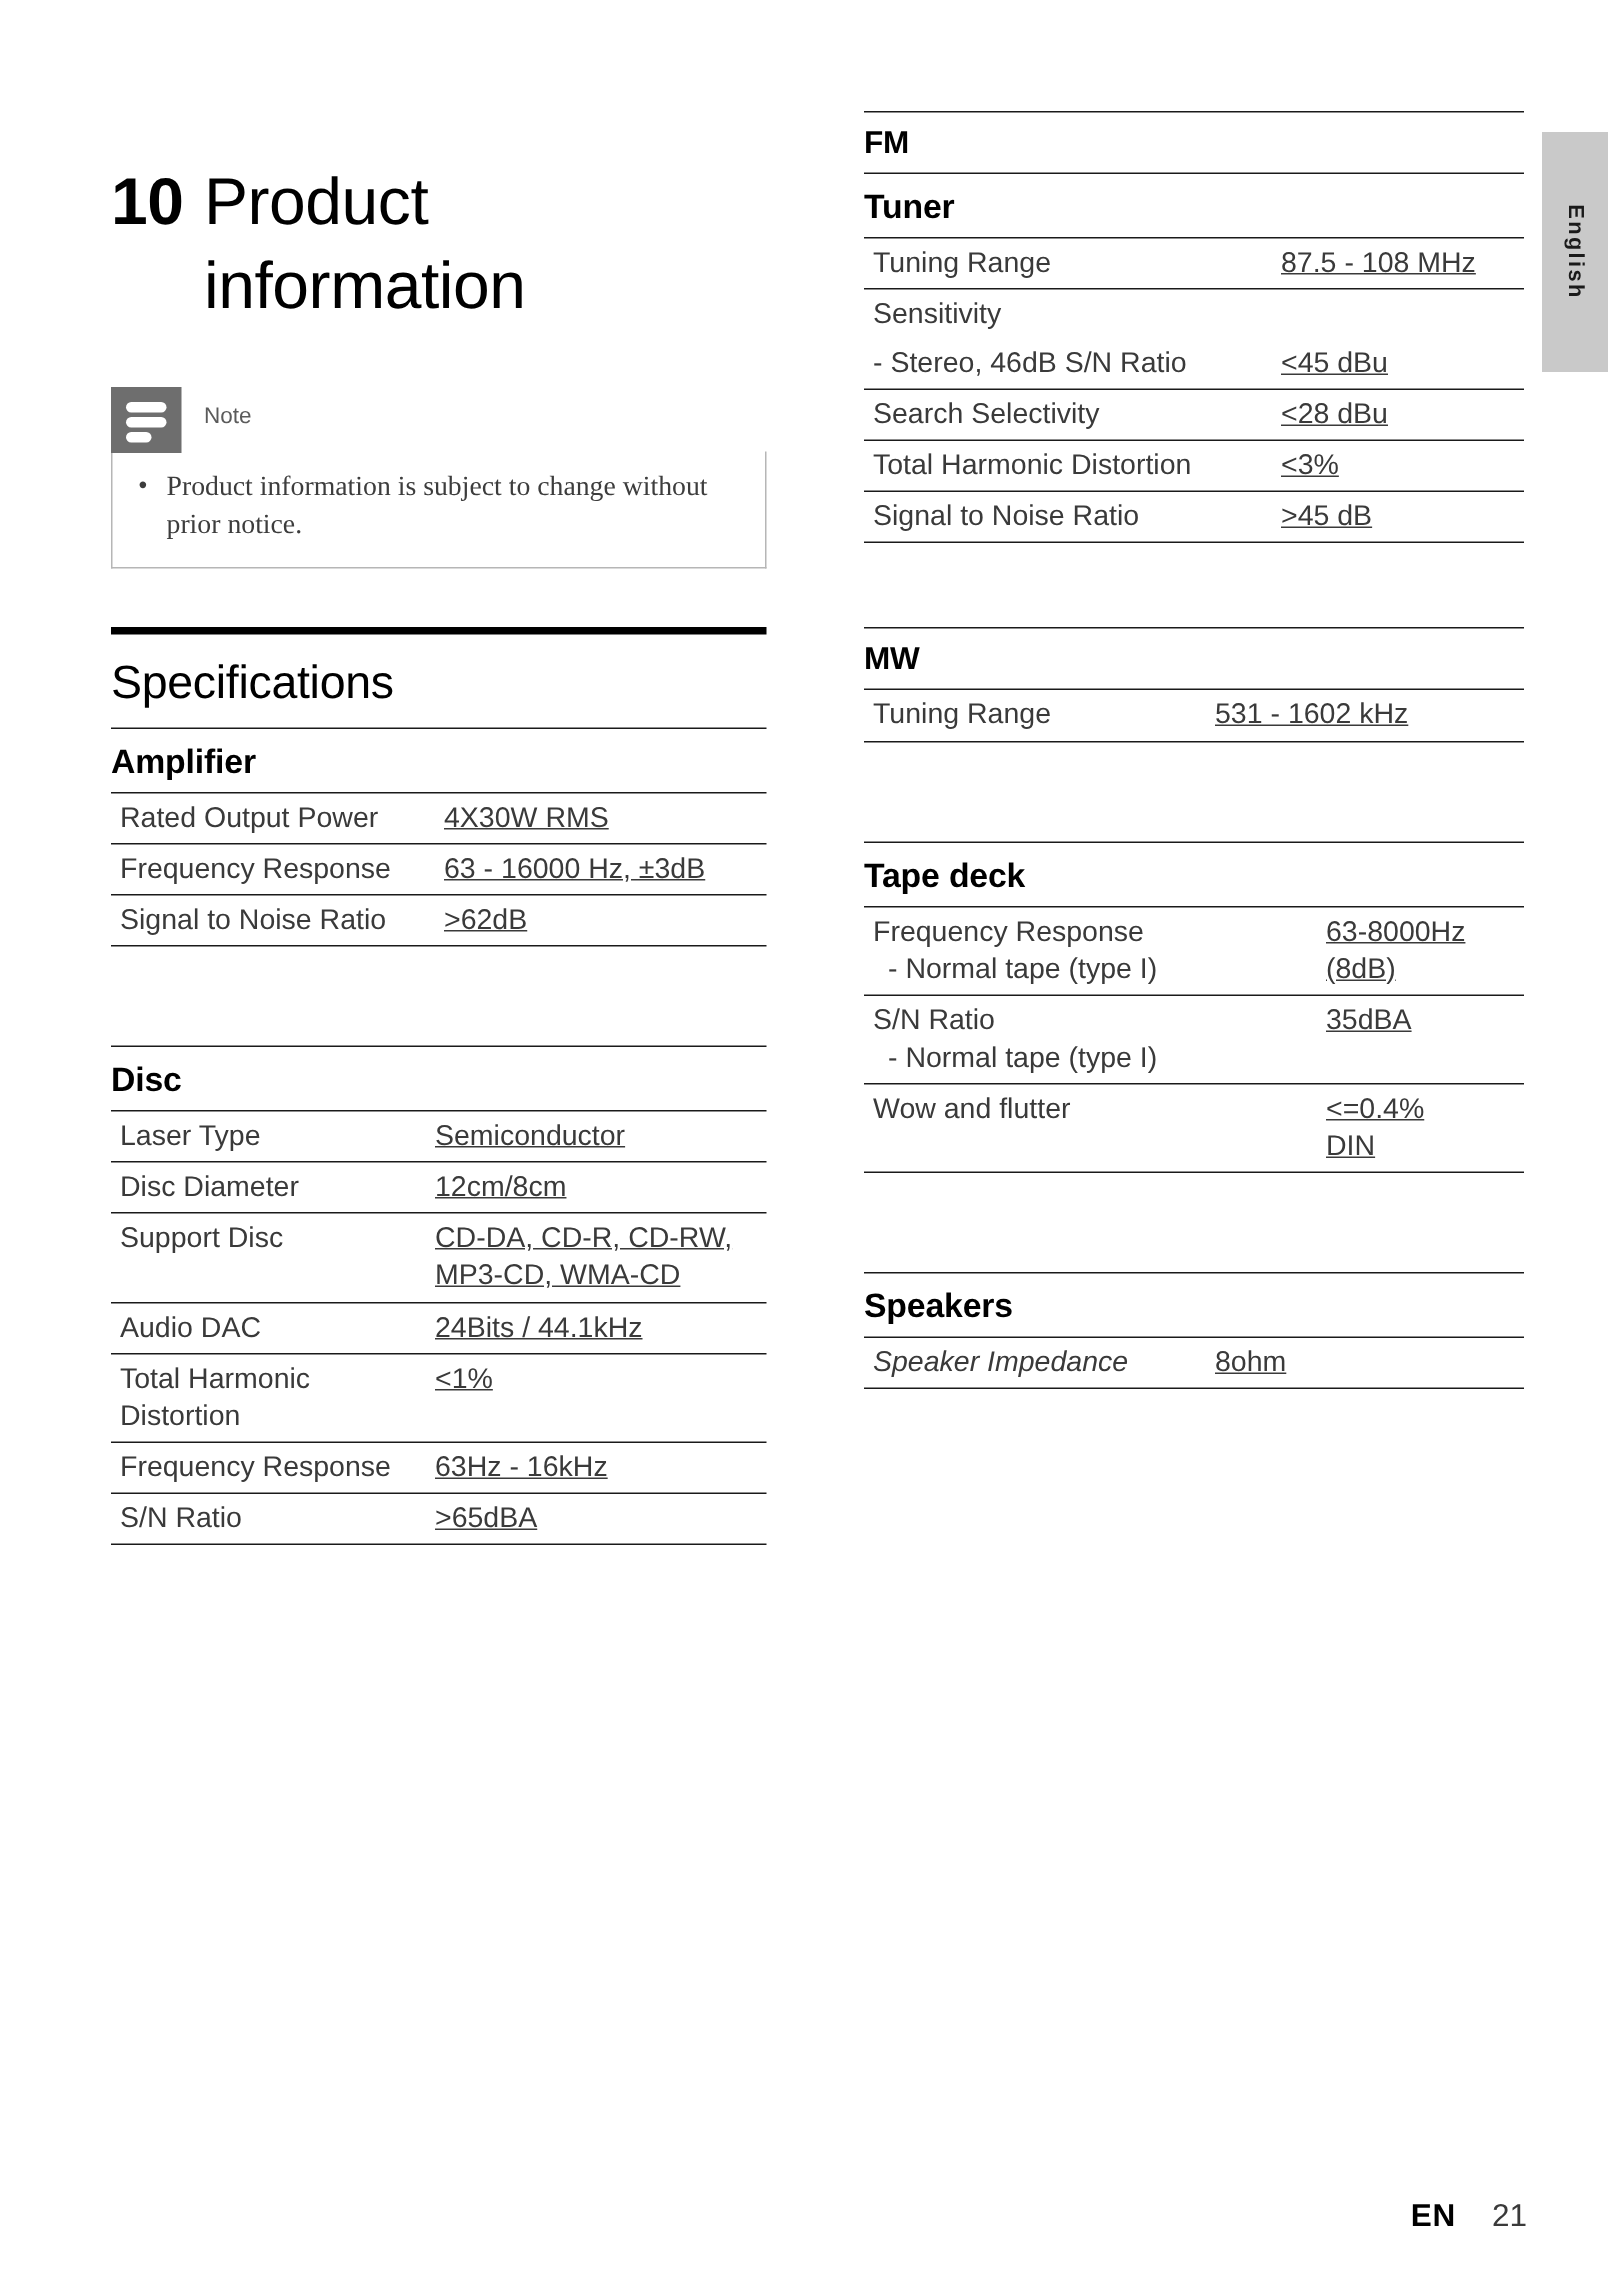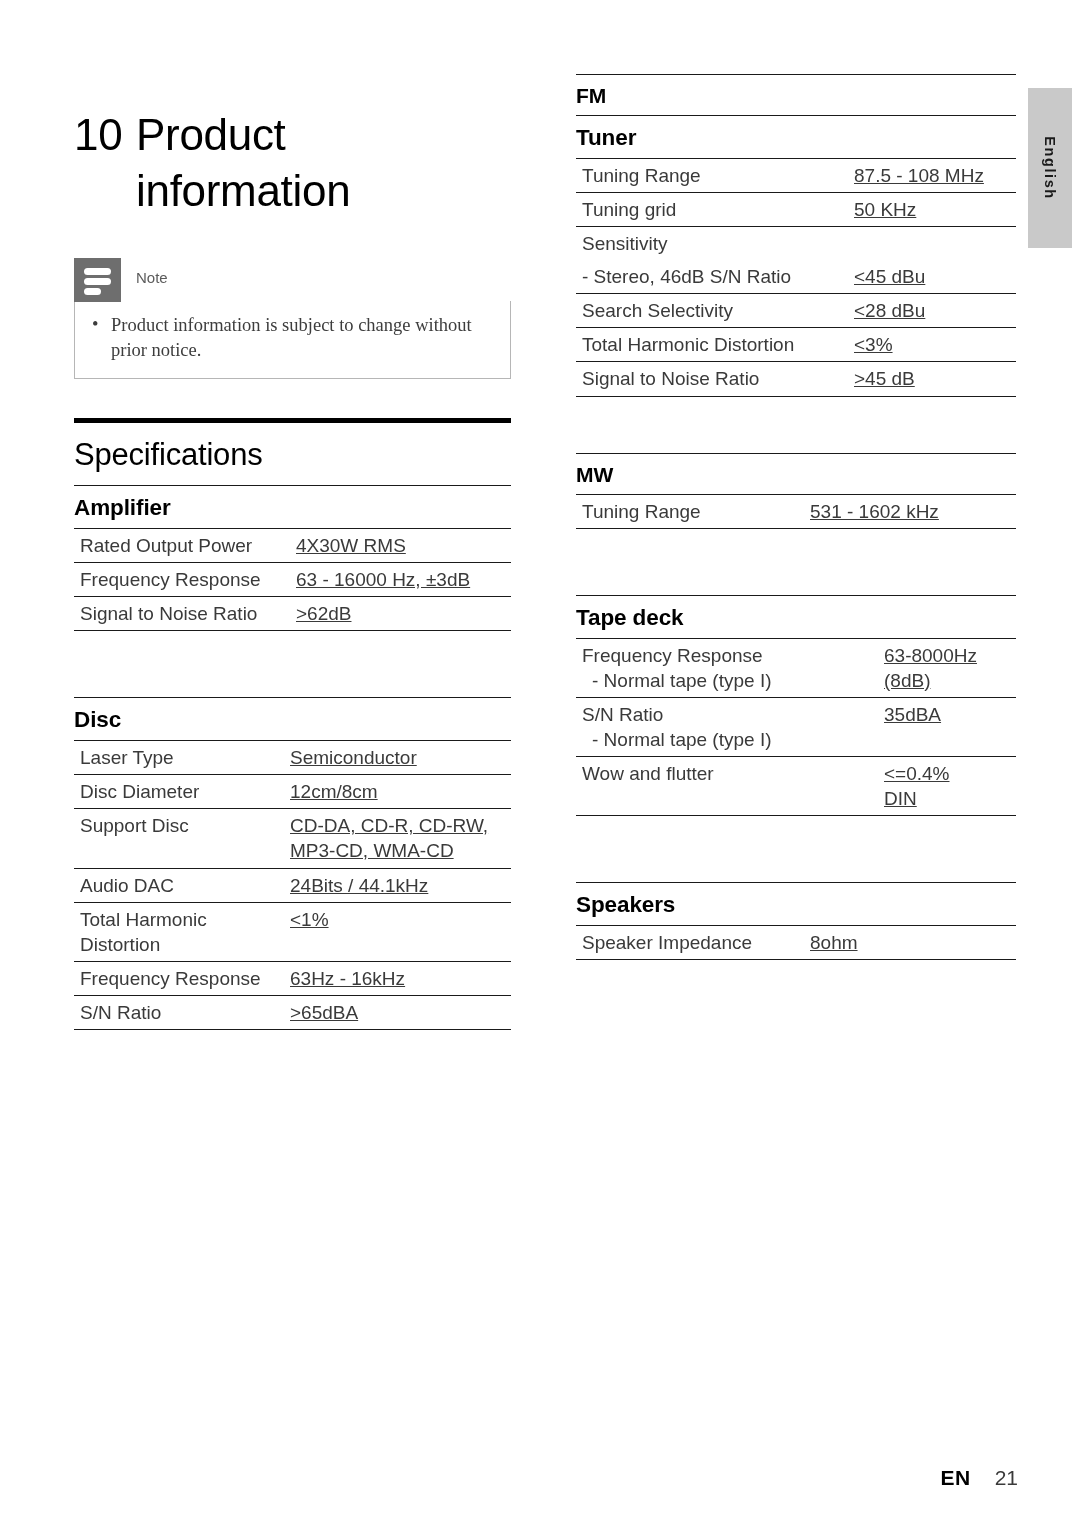--- a/index.html
+++ b/index.html
@@ -56,20 +56,21 @@
     width: 440px;
     font-size: 44px;
     line-height: 1.26;
     font-weight: normal;
     color: #000;
     letter-spacing: -0.3px;
   }
   .chapter .num {
     display: inline-block;
     width: 62px;
+    font-weight: bold;
   }
   .chapter .ttl {
     display: inline-block;
     vertical-align: top;
     width: 360px;
   }
 
   
   .note {
     position: absolute;
@@ -189,21 +190,21 @@
   }
   table.spec td.k { }
   table.spec td.v { padding-left: 4px; text-decoration: underline; }
 
   
   .w-amp  td.k { width: 212px; }
   .w-disc td.k { width: 206px; }
   .w-fm   td.k { width: 268px; }
   .w-mw   td.k { width: 224px; }
   .w-tape td.k { width: 298px; }
-  .w-spk  td.k { width: 224px; }
+  .w-spk  td.k { width: 224px; font-style: italic; }
   .gap-md { height: 56px; }
   .gap-lg { height: 66px; }
 
   .sub-line { display: block; }
   .indent { padding-left: 10px; }
 
   
   .footer {
     position: absolute;
     right: 62px;
@@ -327,24 +328,20 @@
       </div>
 
       <div class="sec-head">
         <span class="sec-title">Tuner</span>
       </div>
       <table class="spec w-fm">
         <tbody>
             <tr>
           <td class="k">Tuning Range</td>
           <td class="v">87.5 - 108 MHz</td>
-        </tr>
-        <tr>
-          <td class="k">Tuning grid</td>
-          <td class="v">50 KHz</td>
         </tr>
         <tr>
           <td class="k">Sensitivity</td>
           <td class="v"></td>
         </tr>
         <tr>
           <td class="k indent" style="border-top:none">- Stereo, 46dB S/N Ratio</td>
           <td class="v" style="border-top:none">&lt;45 dBu</td>
         </tr>
         <tr>

